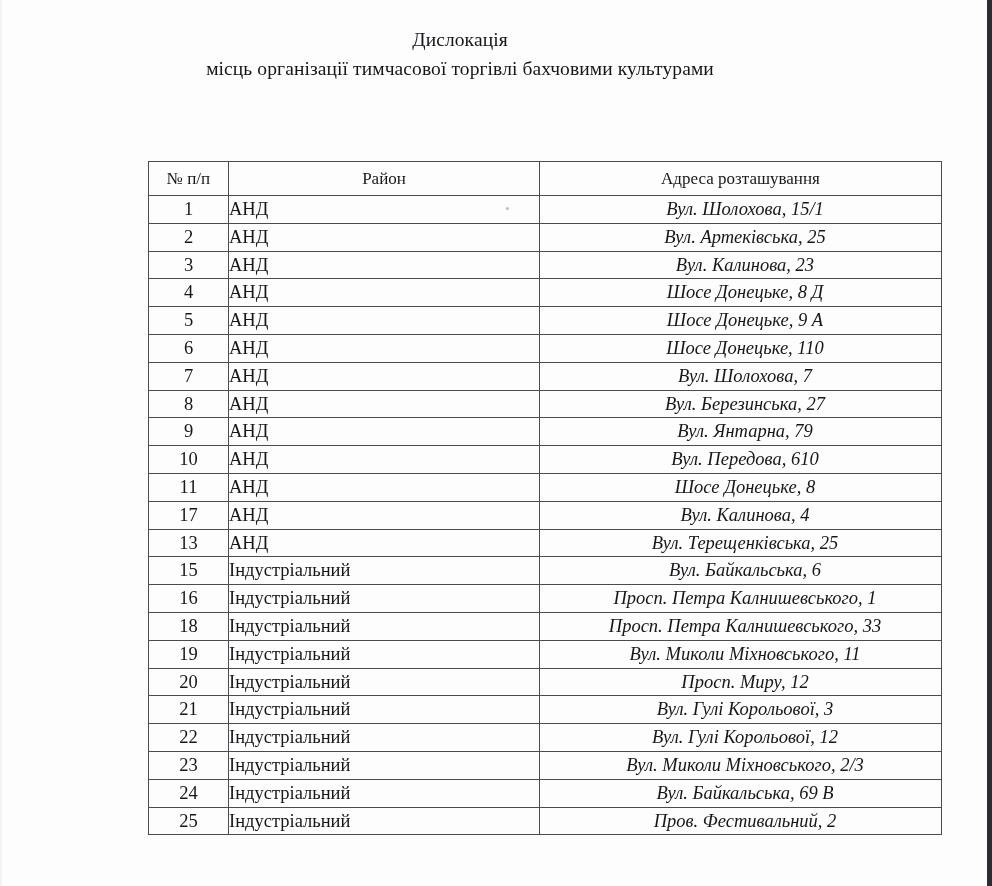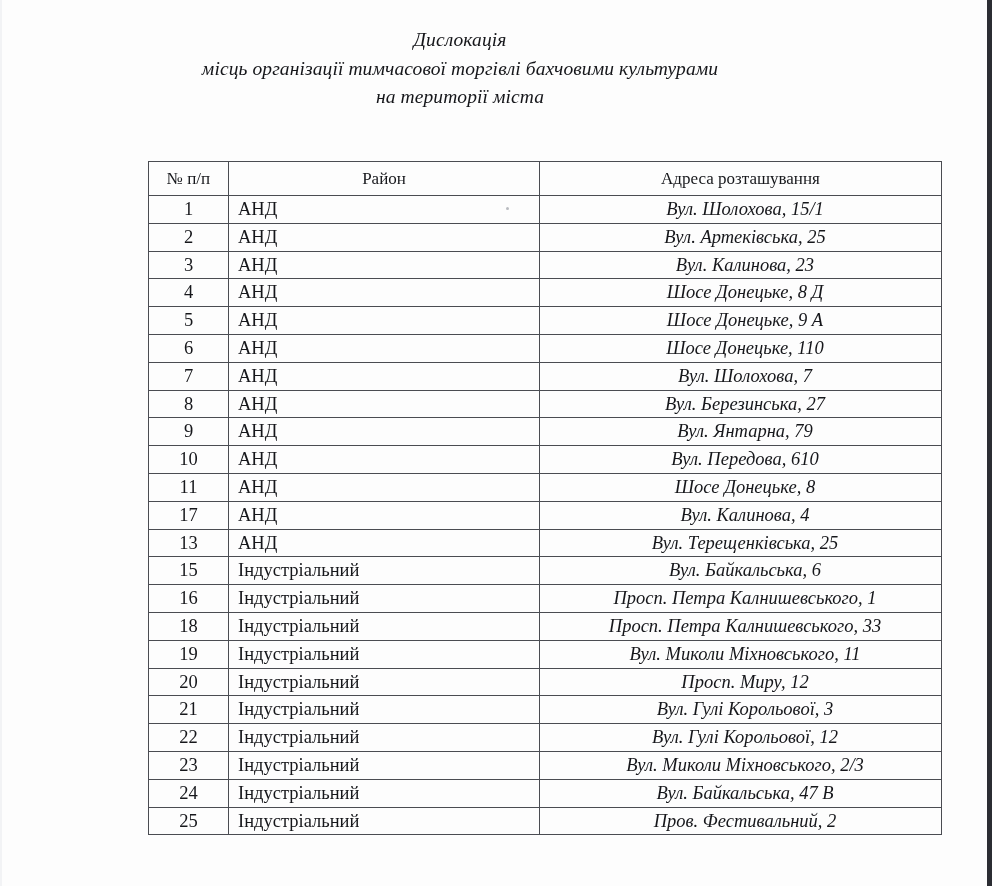--- a/index.html
+++ b/index.html
@@ -44,21 +44,20 @@
     background: #fdfdfd;
   }
 
   
   #title-block {
     position: absolute;
     top: 26px;
     left: 0;
     width: 920px;
     text-align: center;
-    font-style: italic;
   }
   #title-block .title-line {
     font-size: 19.5px;
     line-height: 28.5px;
     letter-spacing: 0.1px;
     white-space: nowrap;
     color: #15161a;
   }
 
   
@@ -91,21 +90,20 @@
     line-height: 33px;
     text-align: center;
     font-size: 17px;
   }
   #dislocation-table td.cell-num {
     text-align: center;
     font-size: 18.5px;
   }
   #dislocation-table td.cell-district {
     text-align: left;
-    padding-left: 9px;
   }
   #dislocation-table td.cell-address {
     text-align: center;
     padding-left: 9px;
     font-style: italic;
   }
 
   
   .scan-speck {
     position: absolute;
@@ -118,21 +116,20 @@
   }
 </style>
 </head>
 <body>
 
 <div id="doc-sheet">
 
   <div id="title-block">
     <div class="title-line">Дислокація</div>
     <div class="title-line">місць організації тимчасової торгівлі бахчовими культурами</div>
-    <div class="title-line">на території міста</div>
   </div>
 
   <table id="dislocation-table">
     <colgroup>
       <col class="c-num">
       <col class="c-distr">
       <col class="c-addr">
     </colgroup>
     <thead>
       <tr>
@@ -243,21 +240,21 @@
           <td class="cell-address">Вул. Гулі Корольової, 12</td>
         </tr>
         <tr>
           <td class="cell-num">23</td>
           <td class="cell-district">Індустріальний</td>
           <td class="cell-address">Вул. Миколи Міхновського, 2/3</td>
         </tr>
         <tr>
           <td class="cell-num">24</td>
           <td class="cell-district">Індустріальний</td>
-          <td class="cell-address">Вул. Байкальська, 47 В</td>
+          <td class="cell-address">Вул. Байкальська, 69 В</td>
         </tr>
         <tr>
           <td class="cell-num">25</td>
           <td class="cell-district">Індустріальний</td>
           <td class="cell-address">Пров. Фестивальний, 2</td>
         </tr>
       </tbody>
   </table>
 
   <div class="scan-speck"></div>

